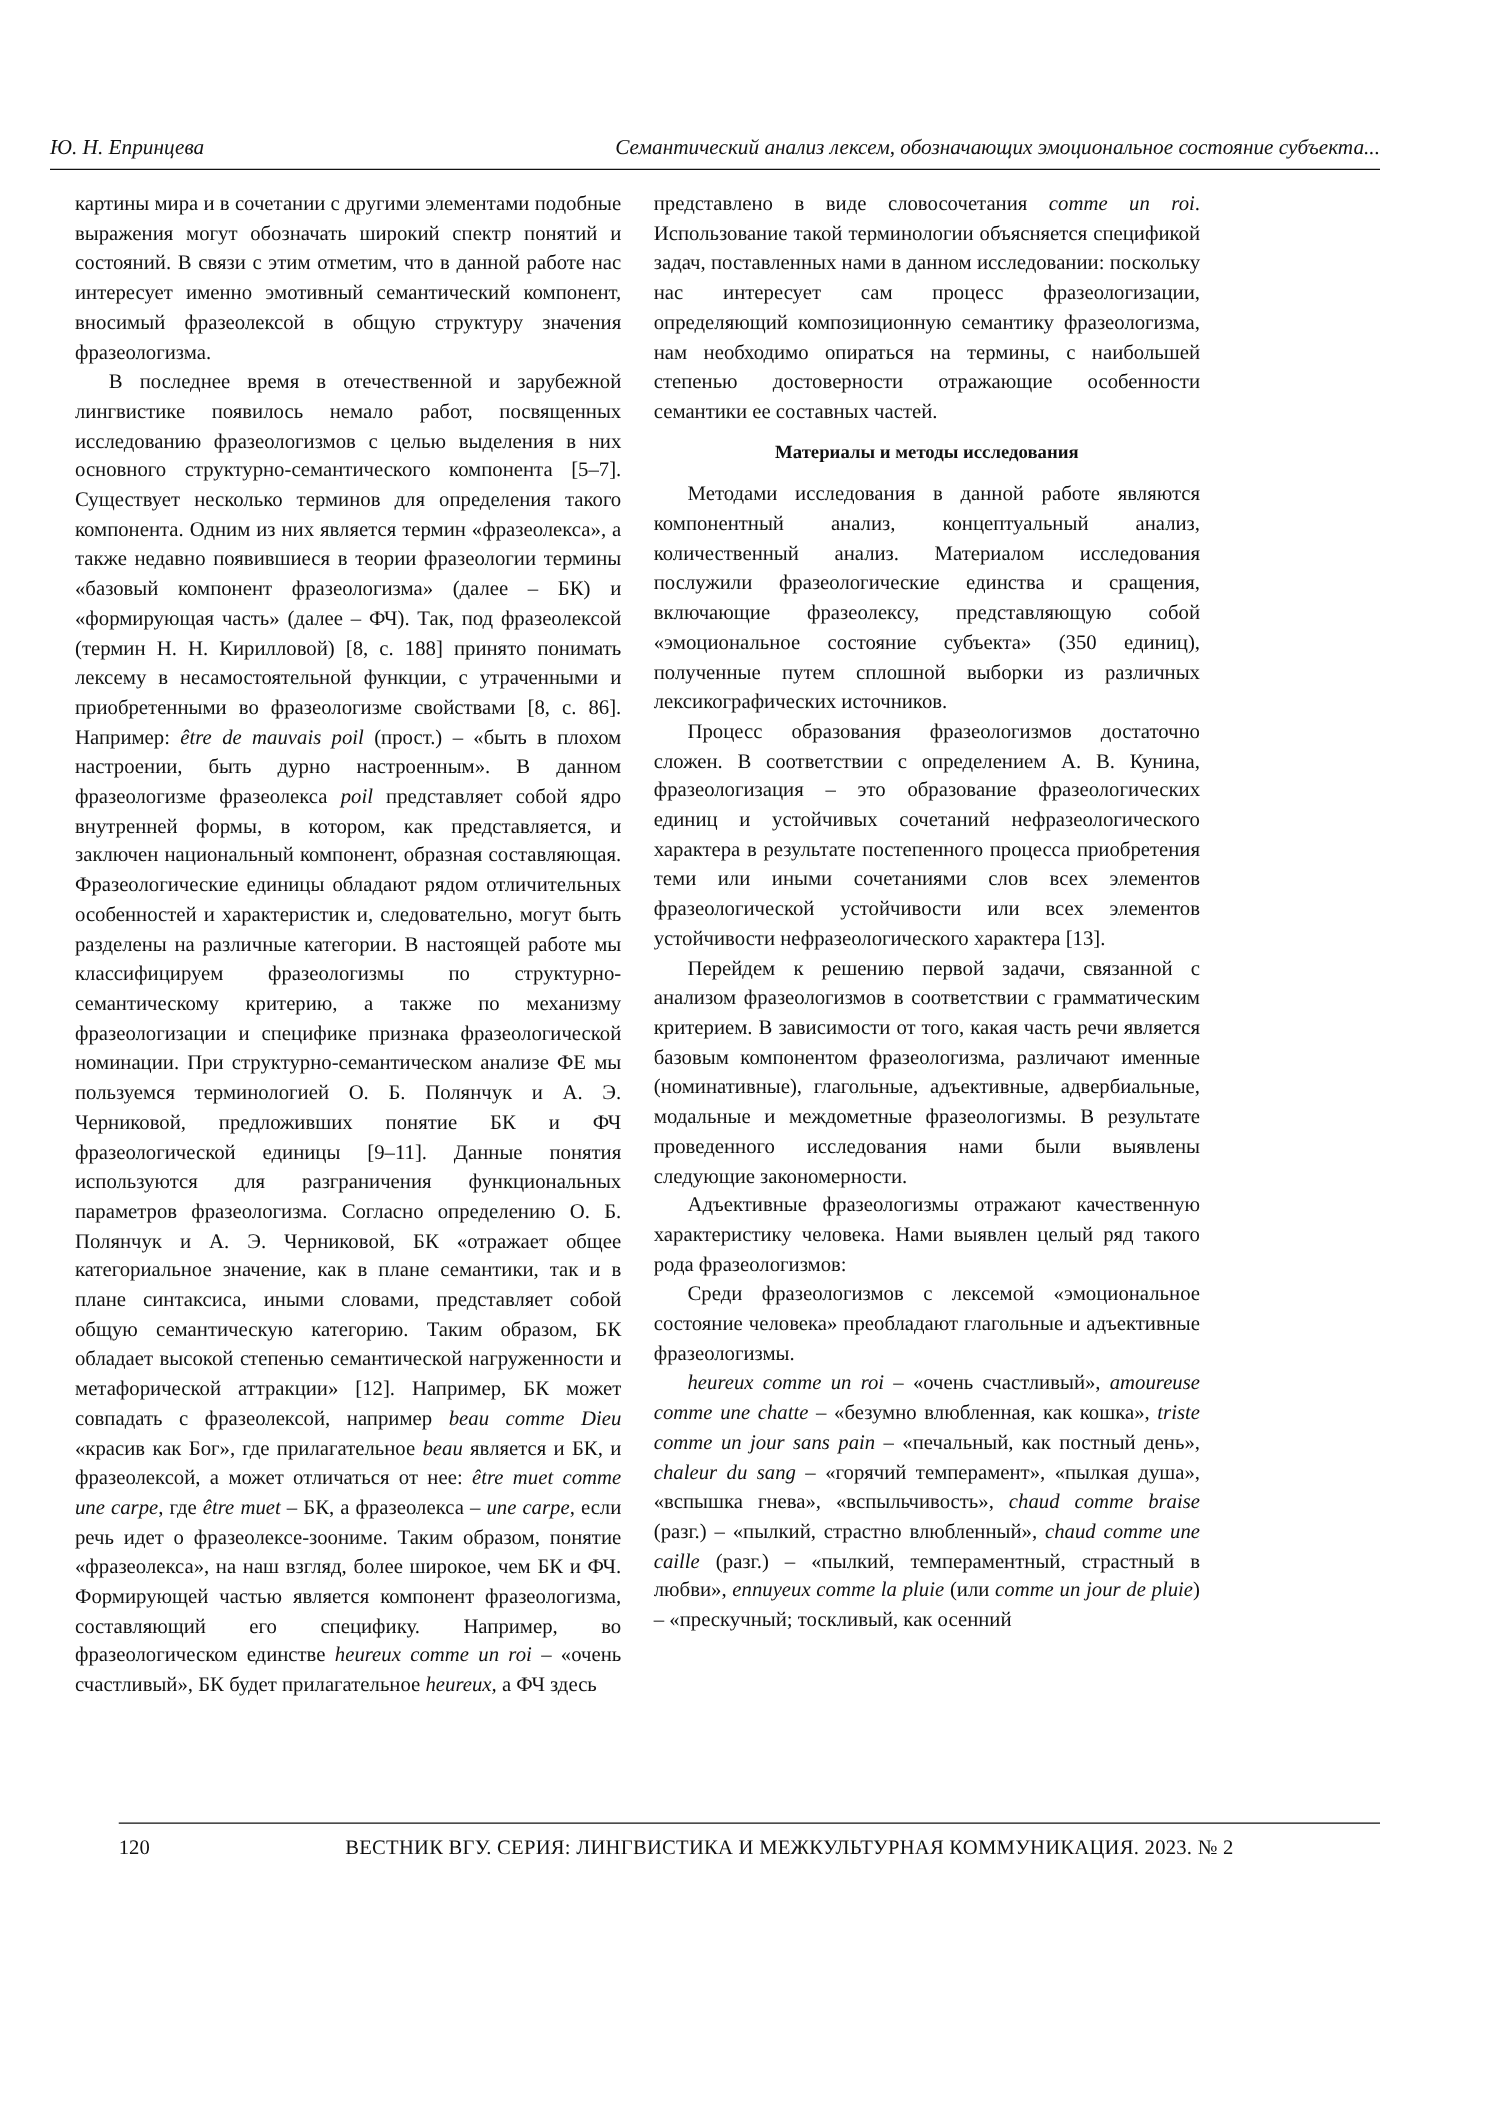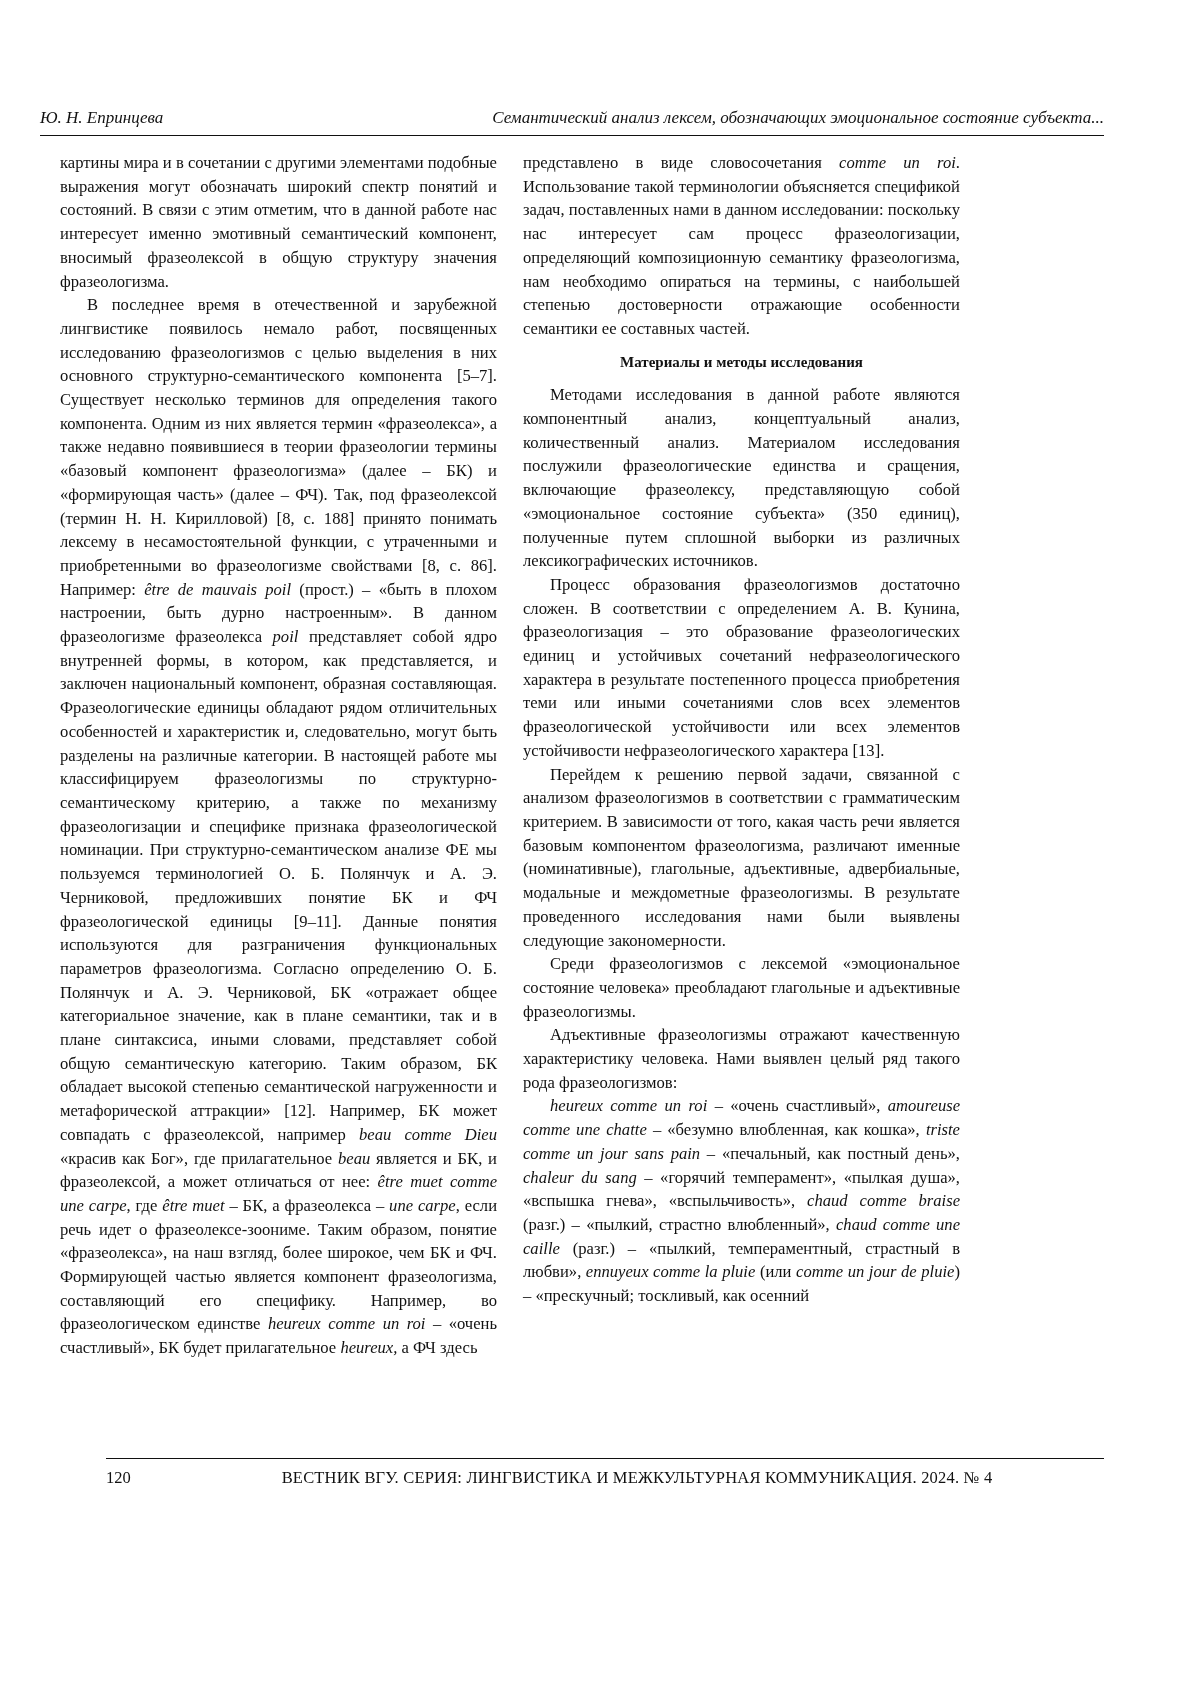--- a/index.html
+++ b/index.html
@@ -50,21 +50,21 @@
   .it { font-style: italic; }
   .section-heading {
     font-weight: bold;
     text-align: center;
     font-size: 15px;
     margin: 10px 0 9px 0;
     text-indent: 0;
   }
   .footer {
     position: absolute;
-    left: 106px;
+    left: 95px;
     right: 96px;
     top: 1458px;
     border-top: 1.5px solid #111;
     padding-top: 9px;
     display: flex;
     align-items: baseline;
     font-size: 16.5px;
   }
   .footer .pagenum { width: 64px; }
   .footer .journal { flex: 1; text-align: center; letter-spacing: 0.2px; }
@@ -83,24 +83,24 @@
     <div class="column">
         <p class="para"><span class="">картины мира и в сочетании с другими элементами подобные выражения могут обозначать широкий спектр понятий и состояний. В связи с этим отметим, что в данной работе нас интересует именно эмотивный семантический компонент, вносимый фразеолексой в общую структуру значения фразеологизма.</span></p>
         <p class="para indent"><span class="">В последнее время в отечественной и зарубежной лингвистике появилось немало работ, посвященных исследованию фразеологизмов с целью выделения в них основного структурно-семантического компонента [5–7]. Существует несколько терминов для определения такого компонента. Одним из них является термин «фразеолекса», а также недавно появившиеся в теории фразеологии термины «базовый компонент фразеологизма» (далее – БК) и «формирующая часть» (далее – ФЧ). Так, под фразеолексой (термин Н. Н. Кирилловой) [8, с. 188] принято понимать лексему в несамостоятельной функции, с утраченными и приобретенными во фразеологизме свойствами [8, с. 86]. Например: </span><span class="it">être de mauvais poil</span><span class=""> (прост.) – «быть в плохом настроении, быть дурно настроенным». В данном фразеологизме фразеолекса </span><span class="it">poil</span><span class=""> представляет собой ядро внутренней формы, в котором, как представляется, и заключен национальный компонент, образная составляющая. Фразеологические единицы обладают рядом отличительных особенностей и характеристик и, следовательно, могут быть разделены на различные категории. В настоящей работе мы классифицируем фразеологизмы по структурно-семантическому критерию, а также по механизму фразеологизации и специфике признака фразеологической номинации. При структурно-семантическом анализе ФЕ мы пользуемся терминологией О. Б. Полянчук и А. Э. Черниковой, предложивших понятие БК и ФЧ фразеологической единицы [9–11]. Данные понятия используются для разграничения функциональных параметров фразеологизма. Согласно определению О. Б. Полянчук и А. Э. Черниковой, БК «отражает общее категориальное значение, как в плане семантики, так и в плане синтаксиса, иными словами, представляет собой общую семантическую категорию. Таким образом, БК обладает высокой степенью семантической нагруженности и метафорической аттракции» [12]. Например, БК может совпадать с фразеолексой, например </span><span class="it">beau comme Dieu</span><span class=""> «красив как Бог», где прилагательное </span><span class="it">beau</span><span class=""> является и БК, и фразеолексой, а может отличаться от нее: </span><span class="it">être muet comme une carpe</span><span class="">, где </span><span class="it">être muet</span><span class=""> – БК, а фразеолекса – </span><span class="it">une carpe</span><span class="">, если речь идет о фразеолексе-зоониме. Таким образом, понятие «фразеолекса», на наш взгляд, более широкое, чем БК и ФЧ. Формирующей частью является компонент фразеологизма, составляющий его специфику. Например, во фразеологическом единстве </span><span class="it">heureux comme un roi</span><span class=""> – «очень счастливый», БК будет прилагательное </span><span class="it">heureux,</span><span class=""> а ФЧ здесь</span></p>
       </div>
     <div class="column">
         <p class="para"><span class="">представлено в виде словосочетания </span><span class="it">comme un roi</span><span class="">. Использование такой терминологии объясняется спецификой задач, поставленных нами в данном исследовании: поскольку нас интересует сам процесс фразеологизации, определяющий композиционную семантику фразеологизма, нам необходимо опираться на термины, с наибольшей степенью достоверности отражающие особенности семантики ее составных частей.</span></p>
         <div class="section-heading">Материалы и методы исследования</div>
         <p class="para indent"><span class="">Методами исследования в данной работе являются компонентный анализ, концептуальный анализ, количественный анализ. Материалом исследования послужили фразеологические единства и сращения, включающие фразеолексу, представляющую собой «эмоциональное состояние субъекта» (350 единиц), полученные путем сплошной выборки из различных лексикографических источников.</span></p>
         <p class="para indent"><span class="">Процесс образования фразеологизмов достаточно сложен. В соответствии с определением А. В. Кунина, фразеологизация – это образование фразеологических единиц и устойчивых сочетаний нефразеологического характера в результате постепенного процесса приобретения теми или иными сочетаниями слов всех элементов фразеологической устойчивости или всех элементов устойчивости нефразеологического характера [13].</span></p>
         <p class="para indent"><span class="">Перейдем к решению первой задачи, связанной с анализом фразеологизмов в соответствии с грамматическим критерием. В зависимости от того, какая часть речи является базовым компонентом фразеологизма, различают именные (номинативные), глагольные, адъективные, адвербиальные, модальные и междометные фразеологизмы. В результате проведенного исследования нами были выявлены следующие закономерности.</span></p>
+        <p class="para indent"><span class="">Адъективные фразеологизмы отражают качественную характеристику человека. Нами выявлен целый ряд такого рода фразеологизмов:</span></p>
         <p class="para indent"><span class="">Среди фразеологизмов с лексемой «эмоциональное состояние человека» преобладают глагольные и адъективные фразеологизмы.</span></p>
-        <p class="para indent"><span class="">Адъективные фразеологизмы отражают качественную характеристику человека. Нами выявлен целый ряд такого рода фразеологизмов:</span></p>
         <p class="para indent"><span class="it">heureux comme un roi</span><span class=""> – «очень счастливый», </span><span class="it">amoureuse comme une chatte</span><span class=""> – «безумно влюбленная, как кошка», </span><span class="it">triste comme un jour sans pain</span><span class=""> – «печальный, как постный день», </span><span class="it">chaleur du sang</span><span class=""> – «горячий темперамент», «пылкая душа», «вспышка гнева», «вспыльчивость», </span><span class="it">chaud comme braise</span><span class=""> (разг.) – «пылкий, страстно влюбленный», </span><span class="it">chaud comme une caille</span><span class=""> (разг.) – «пылкий, темпераментный, страстный в любви», </span><span class="it">ennuyeux comme la pluie</span><span class=""> (или </span><span class="it">comme un jour de pluie</span><span class="">) – «прескучный; тоскливый, как осенний</span></p>
       </div>
   </div>
 
   <div class="footer">
     <span class="pagenum">120</span>
-    <span class="journal">ВЕСТНИК ВГУ. СЕРИЯ: ЛИНГВИСТИКА И МЕЖКУЛЬТУРНАЯ КОММУНИКАЦИЯ. 2024. № 4</span>
+    <span class="journal">ВЕСТНИК ВГУ. СЕРИЯ: ЛИНГВИСТИКА И МЕЖКУЛЬТУРНАЯ КОММУНИКАЦИЯ. 2023. № 2</span>
   </div>
 
 </div>
 
 </body></html>

